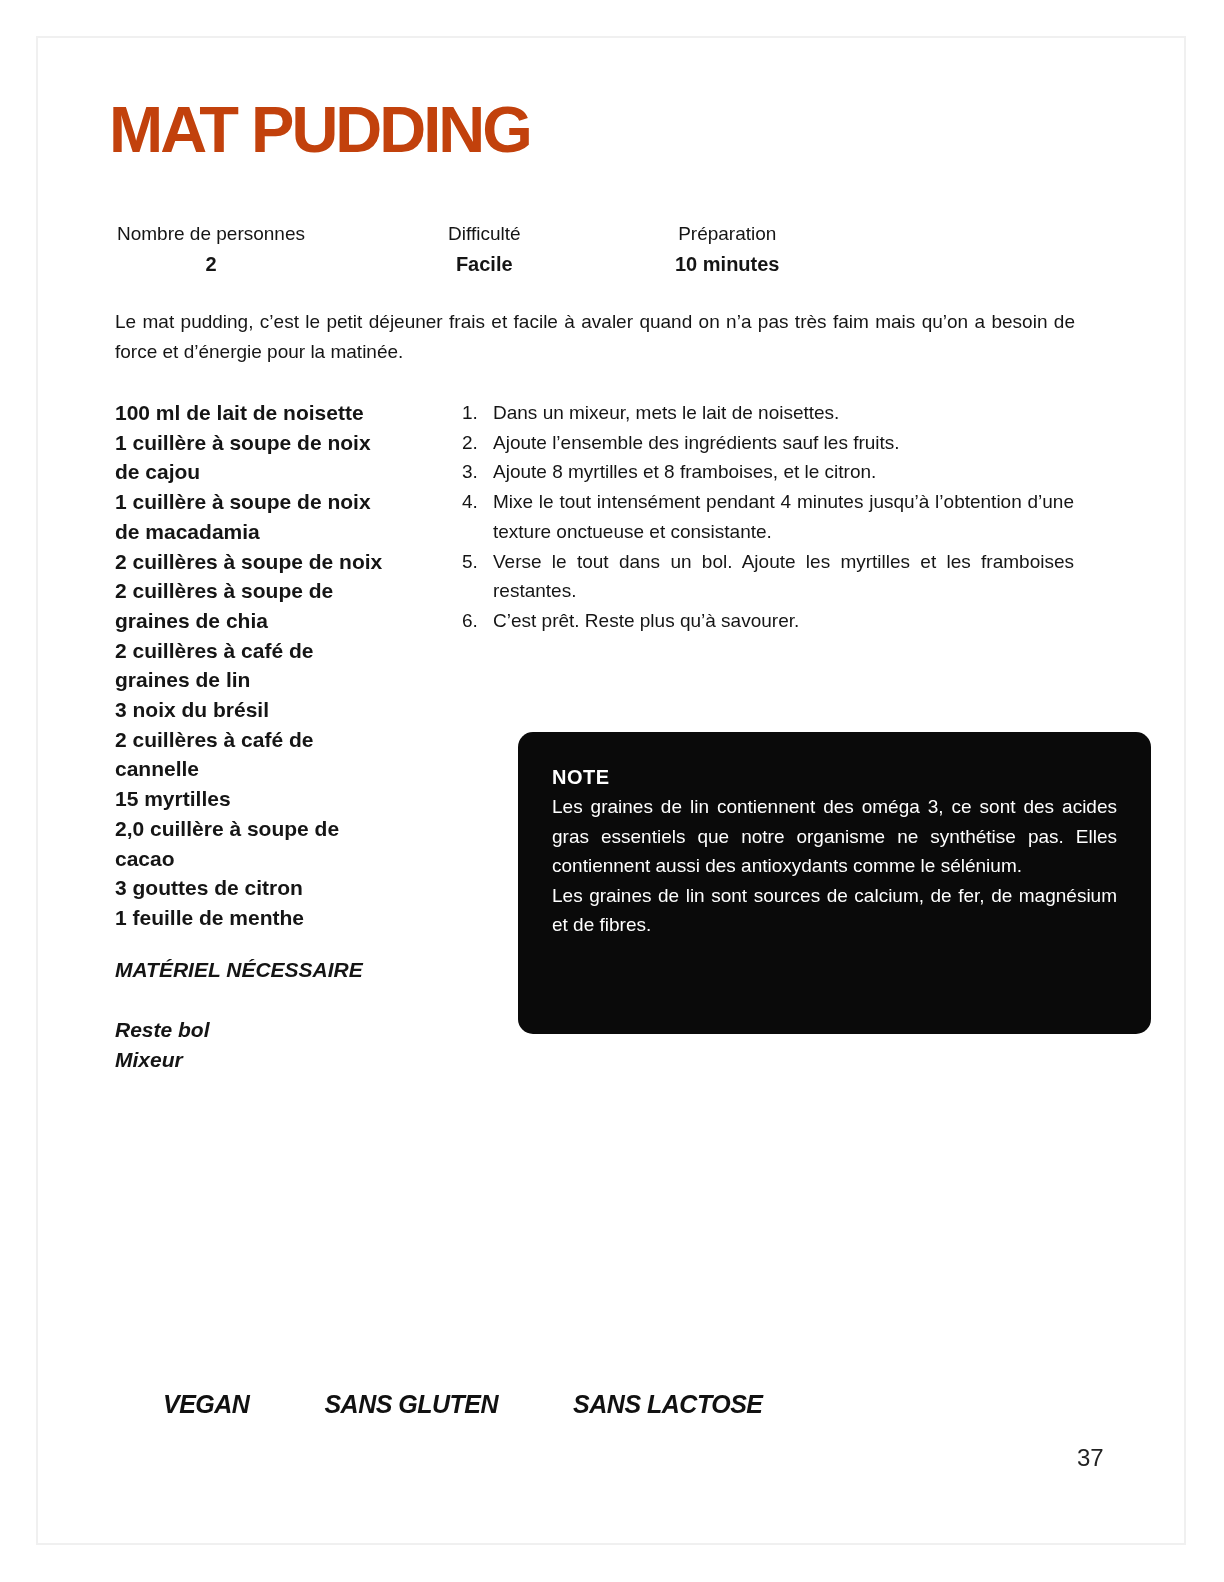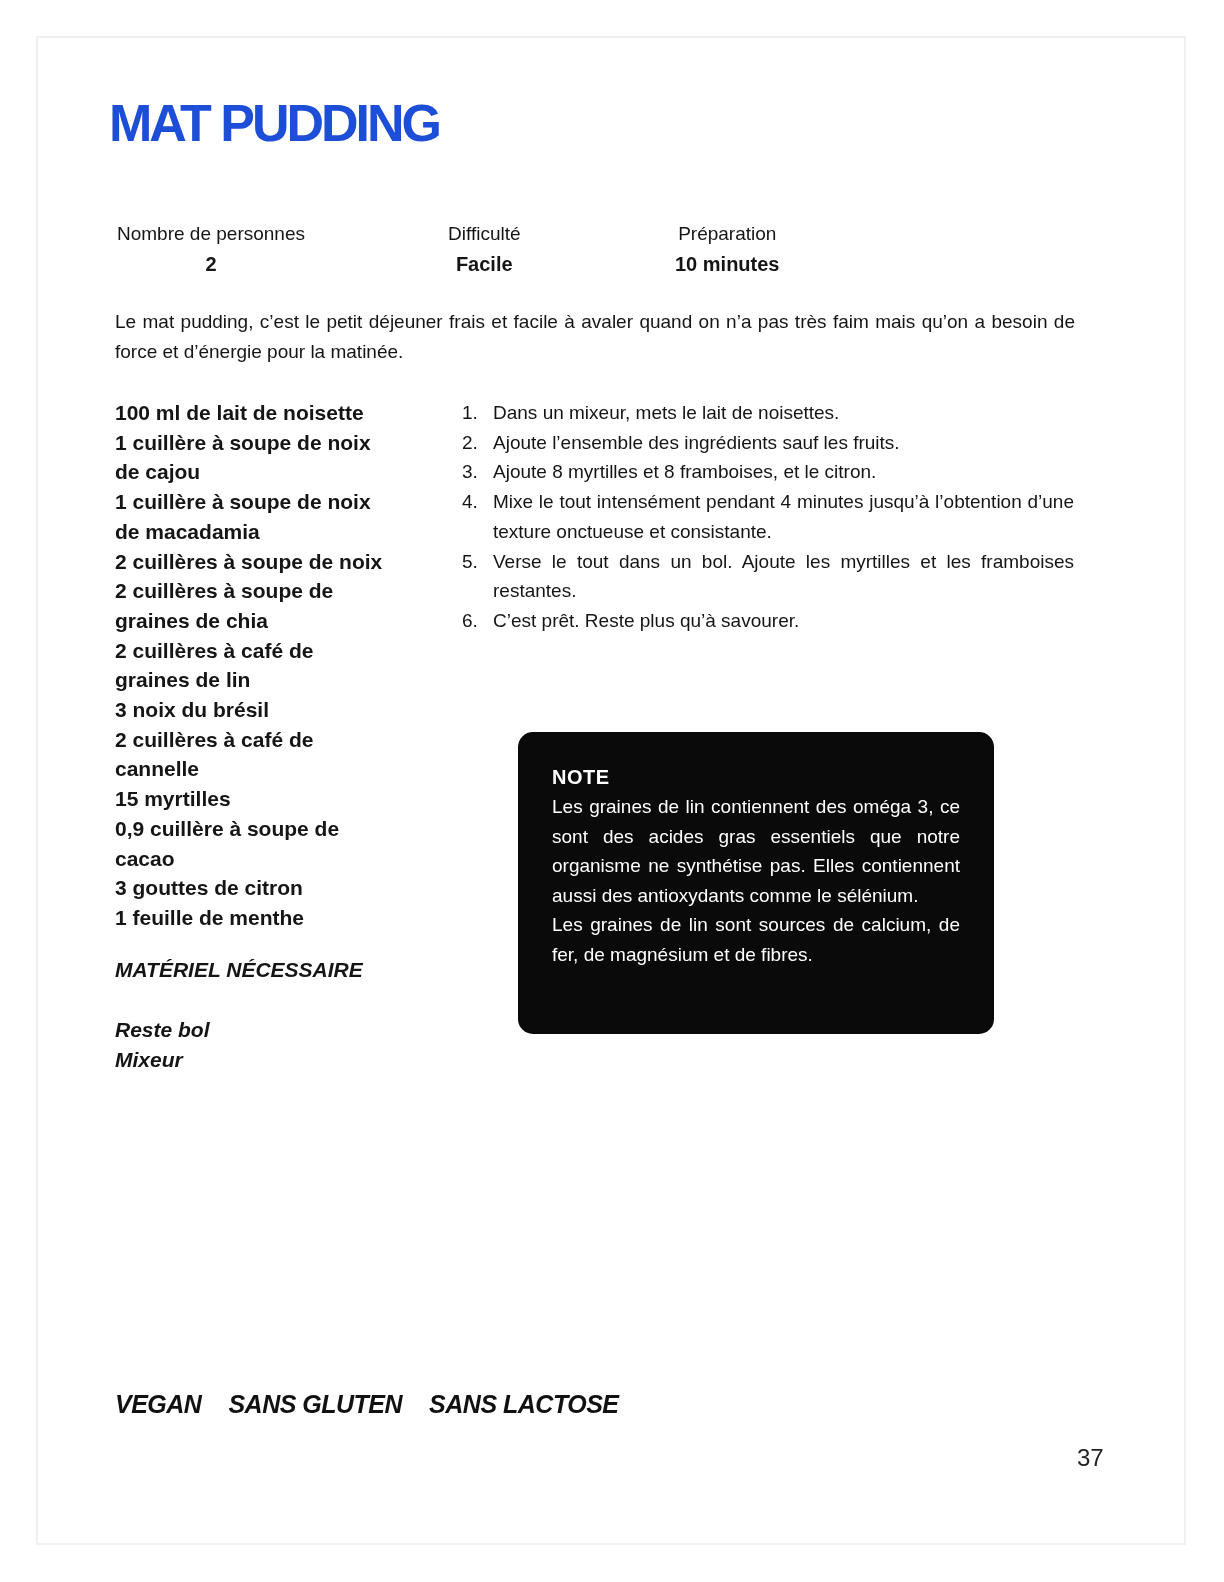--- a/index.html
+++ b/index.html
@@ -13,22 +13,22 @@
   }
   .frame{
     position:absolute;left:36px;top:36px;
     width:1150px;height:1509px;
     border:2px solid #f0f0f0;
     box-sizing:border-box;
     pointer-events:none;
   }
   .title{
     position:absolute;left:109px;top:97px;margin:0;
-    font-size:52px;line-height:1;font-weight:bold;
-    letter-spacing:-3px;color:#1d4ed8;white-space:nowrap;
+    font-size:65px;line-height:1;font-weight:bold;
+    letter-spacing:-3px;color:#c2410c;white-space:nowrap;
   }
   .meta{position:absolute;top:219px;left:0;width:100%;}
   .meta-col{position:absolute;text-align:center;line-height:30px;}
   .meta-col.c1{left:117px;}
   .meta-col.c2{left:448px;}
   .meta-col.c3{left:675px;}
   .meta-label{font-size:19px;font-weight:normal;white-space:nowrap;}
   .meta-value{font-size:20px;font-weight:bold;white-space:nowrap;}
   .intro{
     position:absolute;left:115px;top:307px;margin:0;
@@ -48,34 +48,34 @@
     font-size:21px;font-weight:bold;font-style:italic;
     line-height:30px;
   }
   .equipment{margin-top:30px;}
   .steps{position:absolute;left:462px;top:398px;width:612px;}
   .step{display:flex;font-size:19px;line-height:29.7px;}
   .step-num{width:31px;flex:0 0 31px;}
   .step-text{flex:1;text-align:justify;}
   .note{
     position:absolute;left:518px;top:732px;
-    width:476px;height:302px;box-sizing:border-box;
+    width:633px;height:302px;box-sizing:border-box;
     background:#0a0a0a;color:#ffffff;
     border-radius:15px;
     padding:30px 34px 0 34px;
   }
   .note-title{font-size:20px;font-weight:bold;line-height:30px;letter-spacing:0.5px;}
   .note-p{margin:0;font-size:19px;line-height:29.6px;text-align:justify;}
   .tags{
     position:absolute;left:115px;top:1390px;
     display:flex;gap:27px;
   }
   .tag{
     font-size:25px;font-weight:bold;font-style:italic;
-    letter-spacing:-0.5px;white-space:nowrap;color:#111111;
+    letter-spacing:-0.5px;white-space:nowrap;color:#111111;margin-left:48px;
   }
   .page-num{
     position:absolute;left:1077px;top:1443px;
     font-size:24px;line-height:30px;color:#222222;
   }
 </style>
 </head>
 <body>
 
 <div class="page">
@@ -116,21 +116,21 @@
 
         <div class="ingredient">2 cuillères à café de graines de lin</div>
 
         <div class="ingredient">3 noix du brésil</div>
 
         <div class="ingredient">2 cuillères à café de cannelle</div>
 
         <div class="ingredient">15 myrtilles</div>
 
 
-        <div class="ingredient">0,9 cuillère à soupe de cacao</div>
+        <div class="ingredient">2,0 cuillère à soupe de cacao</div>
 
         <div class="ingredient">3 gouttes de citron</div>
 
         <div class="ingredient">1 feuille de menthe</div>
       </div>
     <div class="equip-heading">MATÉRIEL NÉCESSAIRE</div>
     <div class="equipment">
 
         <div class="equip-item">Reste bol</div>
 

